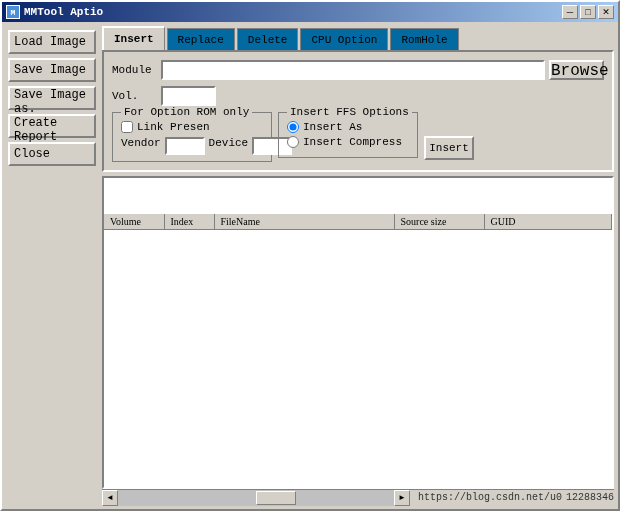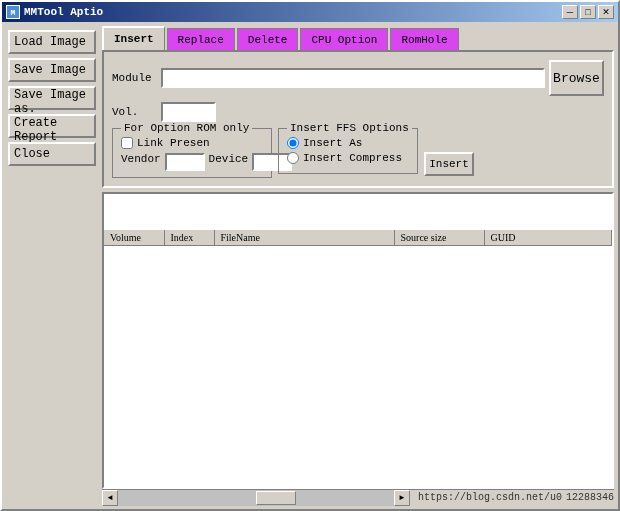--- a/index.html
+++ b/index.html
@@ -122,21 +122,21 @@
     
     .tab-strip {
       display: flex;
       align-items: flex-end;
       margin-bottom: 0;
       flex-shrink: 0;
     }
 
     .tab {
       padding: 3px 10px;
-      background: #d946ef;
+      background: #0369a1;
       border: 1px solid #808080;
       border-bottom: none;
       cursor: pointer;
       font-family: "Courier New", monospace;
       font-size: 11px;
       margin-right: 2px;
       height: 22px;
       display: flex;
       align-items: center;
     }
@@ -199,29 +199,29 @@
       border-left-color: #808080;
       border-right-color: #ffffff;
       border-bottom-color: #ffffff;
       font-family: "Courier New", monospace;
       font-size: 11px;
       padding: 0 2px;
     }
 
     .browse-btn {
       width: 55px;
-      height: 36px;
+      height: 20px;
       background: #d4d0c8;
       border: 2px solid;
       border-top-color: #ffffff;
       border-left-color: #ffffff;
       border-right-color: #808080;
       border-bottom-color: #808080;
       font-family: "Courier New", monospace;
-      font-size: 13px;
+      font-size: 16px;
       cursor: pointer;
     }
 
     .group-box {
       border: 1px solid #808080;
       padding: 4px 8px 6px;
       position: relative;
       flex: 1;
     }
 

